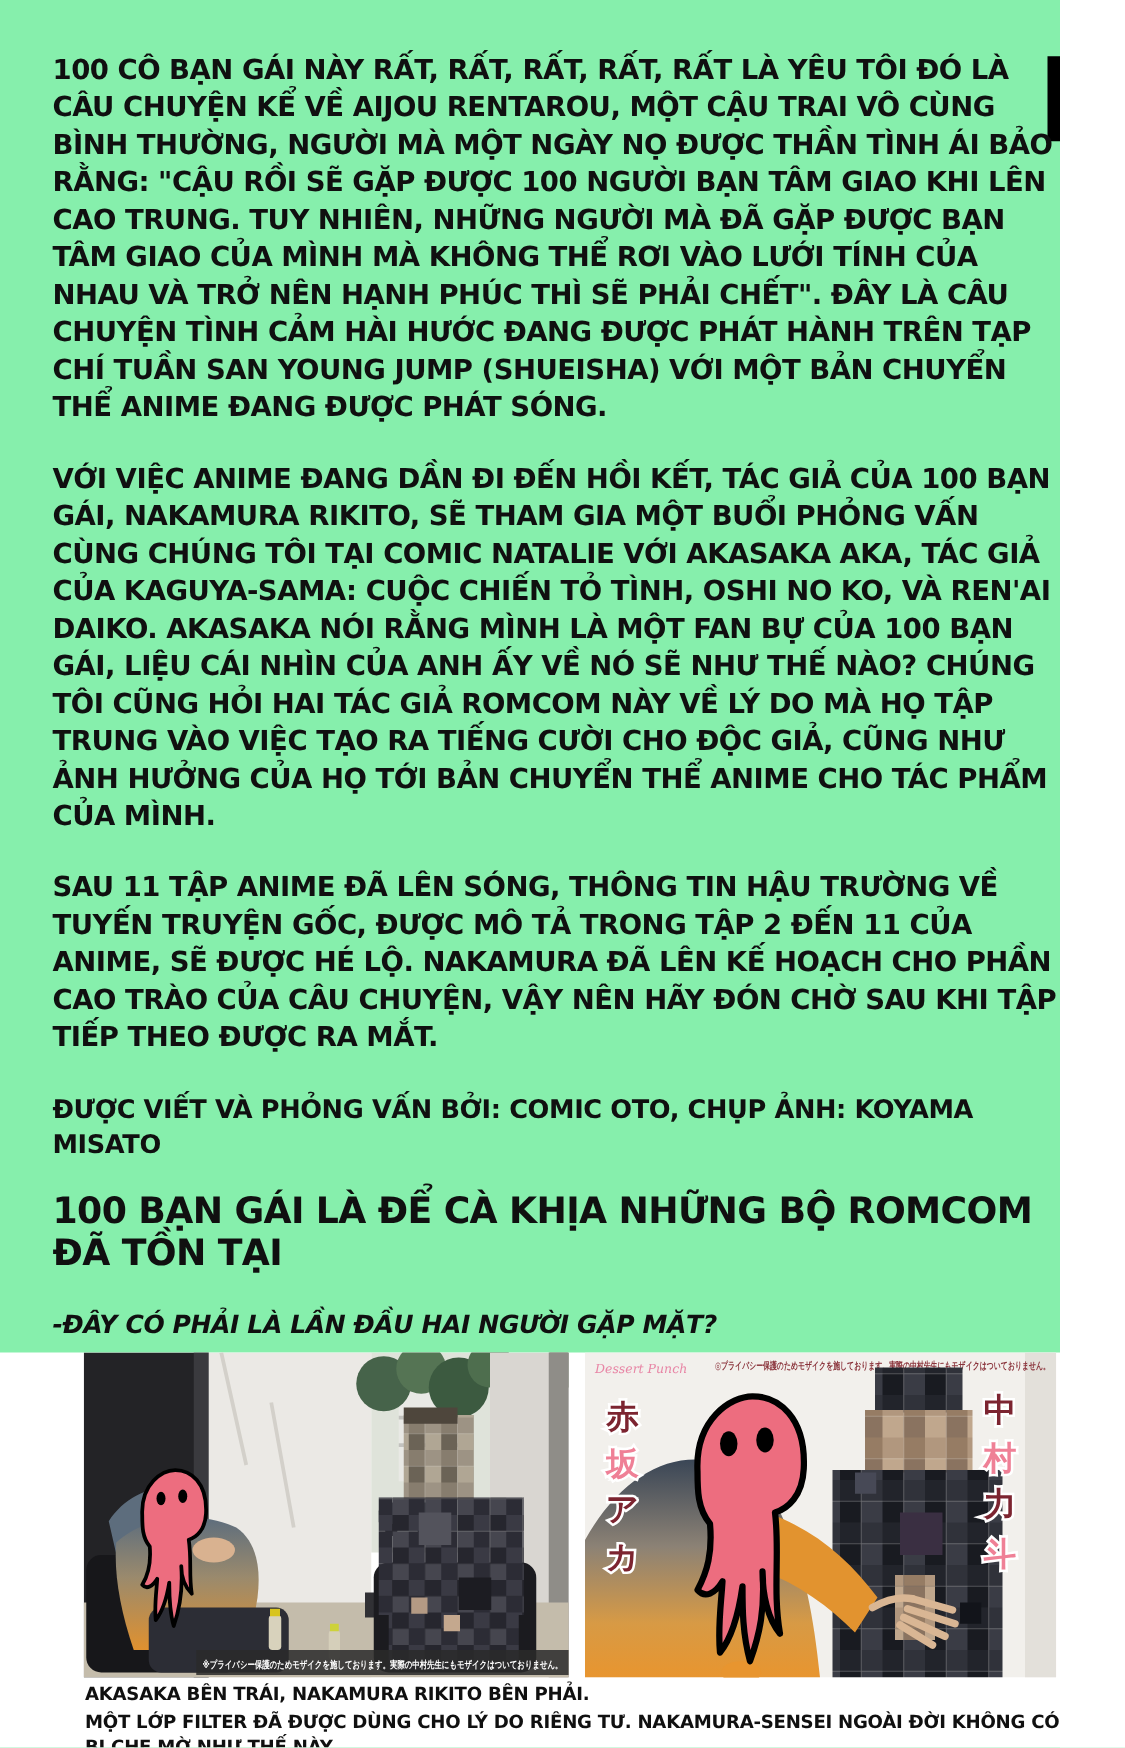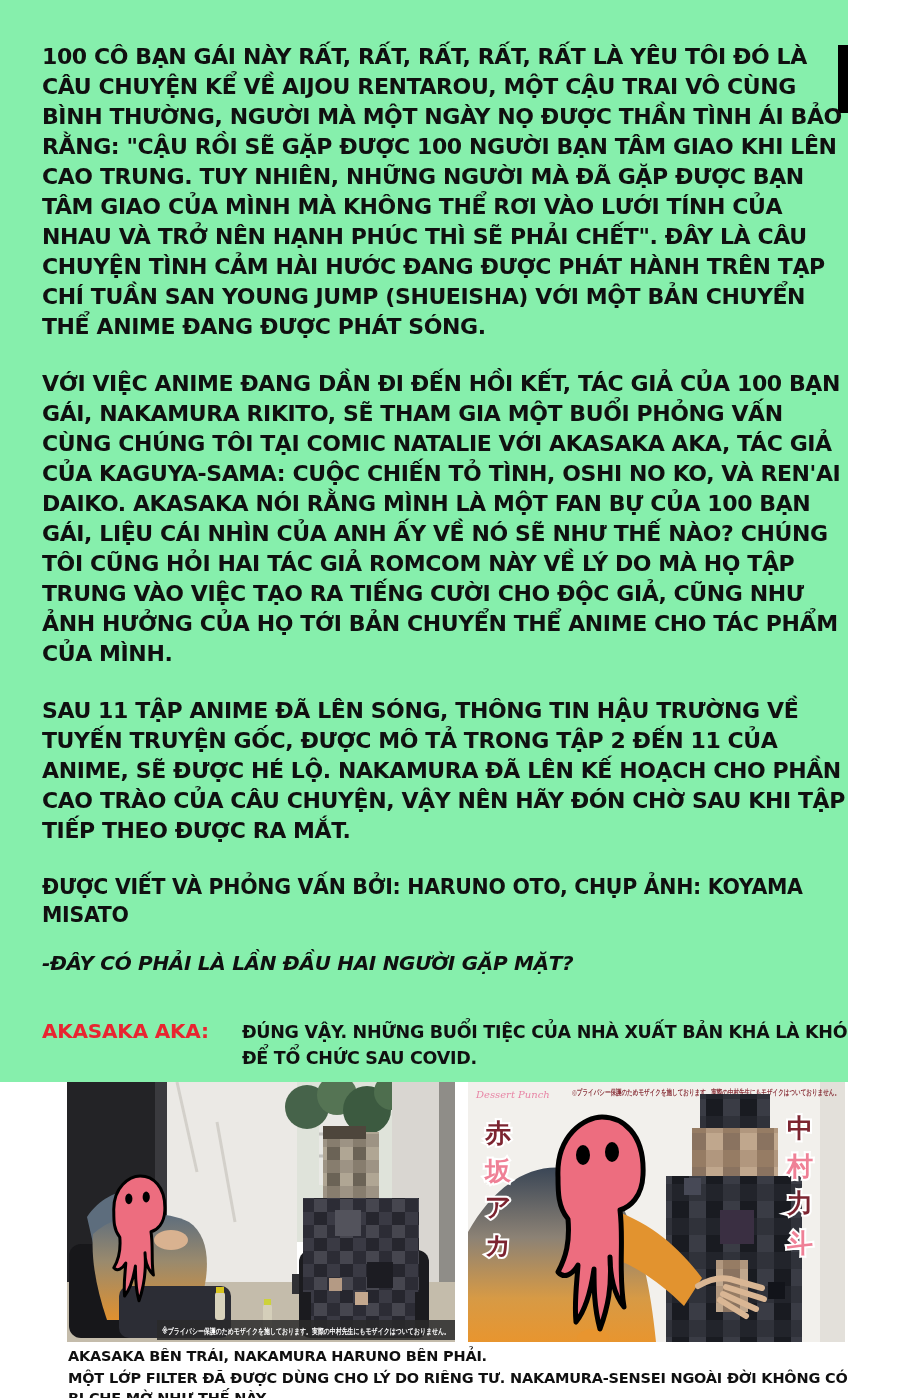--- a/index.html
+++ b/index.html
@@ -36,21 +36,22 @@
 <body>
 
 <div class="page">
 
   <div class="redaction"></div>
 
   <div class="content">
     <p class="body">100 CÔ BẠN GÁI NÀY RẤT, RẤT, RẤT, RẤT, RẤT LÀ YÊU TÔI ĐÓ LÀ CÂU CHUYỆN KỂ VỀ AIJOU RENTAROU, MỘT CẬU TRAI VÔ CÙNG BÌNH THƯỜNG, NGƯỜI MÀ MỘT NGÀY NỌ ĐƯỢC THẦN TÌNH ÁI BẢO RẰNG: "CẬU RỒI SẼ GẶP ĐƯỢC 100 NGƯỜI BẠN TÂM GIAO KHI LÊN CAO TRUNG. TUY NHIÊN, NHỮNG NGƯỜI MÀ ĐÃ GẶP ĐƯỢC BẠN TÂM GIAO CỦA MÌNH MÀ KHÔNG THỂ RƠI VÀO LƯỚI TÍNH CỦA NHAU VÀ TRỞ NÊN HẠNH PHÚC THÌ SẼ PHẢI CHẾT". ĐÂY LÀ CÂU CHUYỆN TÌNH CẢM HÀI HƯỚC ĐANG ĐƯỢC PHÁT HÀNH TRÊN TẠP CHÍ TUẦN SAN YOUNG JUMP (SHUEISHA) VỚI MỘT BẢN CHUYỂN THỂ ANIME ĐANG ĐƯỢC PHÁT SÓNG.</p>
     <p class="body">VỚI VIỆC ANIME ĐANG DẦN ĐI ĐẾN HỒI KẾT, TÁC GIẢ CỦA 100 BẠN GÁI, NAKAMURA RIKITO, SẼ THAM GIA MỘT BUỔI PHỎNG VẤN CÙNG CHÚNG TÔI TẠI COMIC NATALIE VỚI AKASAKA AKA, TÁC GIẢ CỦA KAGUYA-SAMA: CUỘC CHIẾN TỎ TÌNH, OSHI NO KO, VÀ REN'AI DAIKO. AKASAKA NÓI RẰNG MÌNH LÀ MỘT FAN BỰ CỦA 100 BẠN GÁI, LIỆU CÁI NHÌN CỦA ANH ẤY VỀ NÓ SẼ NHƯ THẾ NÀO? CHÚNG TÔI CŨNG HỎI HAI TÁC GIẢ ROMCOM NÀY VỀ LÝ DO MÀ HỌ TẬP TRUNG VÀO VIỆC TẠO RA TIẾNG CƯỜI CHO ĐỘC GIẢ, CŨNG NHƯ ẢNH HƯỞNG CỦA HỌ TỚI BẢN CHUYỂN THỂ ANIME CHO TÁC PHẨM CỦA MÌNH.</p>
     <p class="body">SAU 11 TẬP ANIME ĐÃ LÊN SÓNG, THÔNG TIN HẬU TRƯỜNG VỀ TUYẾN TRUYỆN GỐC, ĐƯỢC MÔ TẢ TRONG TẬP 2 ĐẾN 11 CỦA ANIME, SẼ ĐƯỢC HÉ LỘ. NAKAMURA ĐÃ LÊN KẾ HOẠCH CHO PHẦN CAO TRÀO CỦA CÂU CHUYỆN, VẬY NÊN HÃY ĐÓN CHỜ SAU KHI TẬP TIẾP THEO ĐƯỢC RA MẮT.</p>
-    <p class="byline">ĐƯỢC VIẾT VÀ PHỎNG VẤN BỞI: HARUNO OTO, CHỤP ẢNH: KOYAMA MISATO</p>
+    <p class="byline">ĐƯỢC VIẾT VÀ PHỎNG VẤN BỞI: COMIC OTO, CHỤP ẢNH: KOYAMA MISATO</p>
+    <h2 class="heading">100 BẠN GÁI LÀ ĐỂ CÀ KHỊA NHỮNG BỘ ROMCOM ĐÃ TỒN TẠI</h2>
     <p class="question">-ĐÂY CÓ PHẢI LÀ LẦN ĐẦU HAI NGƯỜI GẶP MẶT?</p>
 
     <div class="qa">
       <div class="qa-row">
         <span class="speaker akasaka">AKASAKA AKA:</span>
         <span class="qa-text">ĐÚNG VẬY. NHỮNG BUỔI TIỆC CỦA NHÀ XUẤT BẢN KHÁ LÀ KHÓ ĐỂ TỔ CHỨC SAU COVID.</span>
       </div>
       <div class="qa-row">
         <span class="speaker nakamura">NAKAMURA RIKITO:</span>
         <span class="qa-text">VÀ VỤ ĐÓ DIỄN RA NGAY SAU KHI 100 BẠN GÁI ĐƯỢC ẤN ĐỊNH THÀNH SERIES, NÊN CHÚNG TÔI VẪN CHƯA CÓ CƠ HỘI GẶP MẶT.</span>
@@ -219,18 +220,18 @@
         <g>
           <text class="vname nm-dark" x="332" y="55">中</text>
           <text class="vname nm-pink" x="332" y="93">村</text>
           <text class="vname nm-dark" x="332" y="130">力</text>
           <text class="vname nm-pink" x="332" y="170">斗</text>
         </g>
       </svg>
     </div>
 
     <div class="photo-captions">
-      <p>AKASAKA BÊN TRÁI, NAKAMURA HARUNO BÊN PHẢI.</p>
+      <p>AKASAKA BÊN TRÁI, NAKAMURA RIKITO BÊN PHẢI.</p>
       <p>MỘT LỚP FILTER ĐÃ ĐƯỢC DÙNG CHO LÝ DO RIÊNG TƯ. NAKAMURA-SENSEI NGOÀI ĐỜI KHÔNG CÓ BỊ CHE MỜ NHƯ THẾ NÀY.</p>
     </div>
   </div>
 
 </div>
 
 </body></html>

